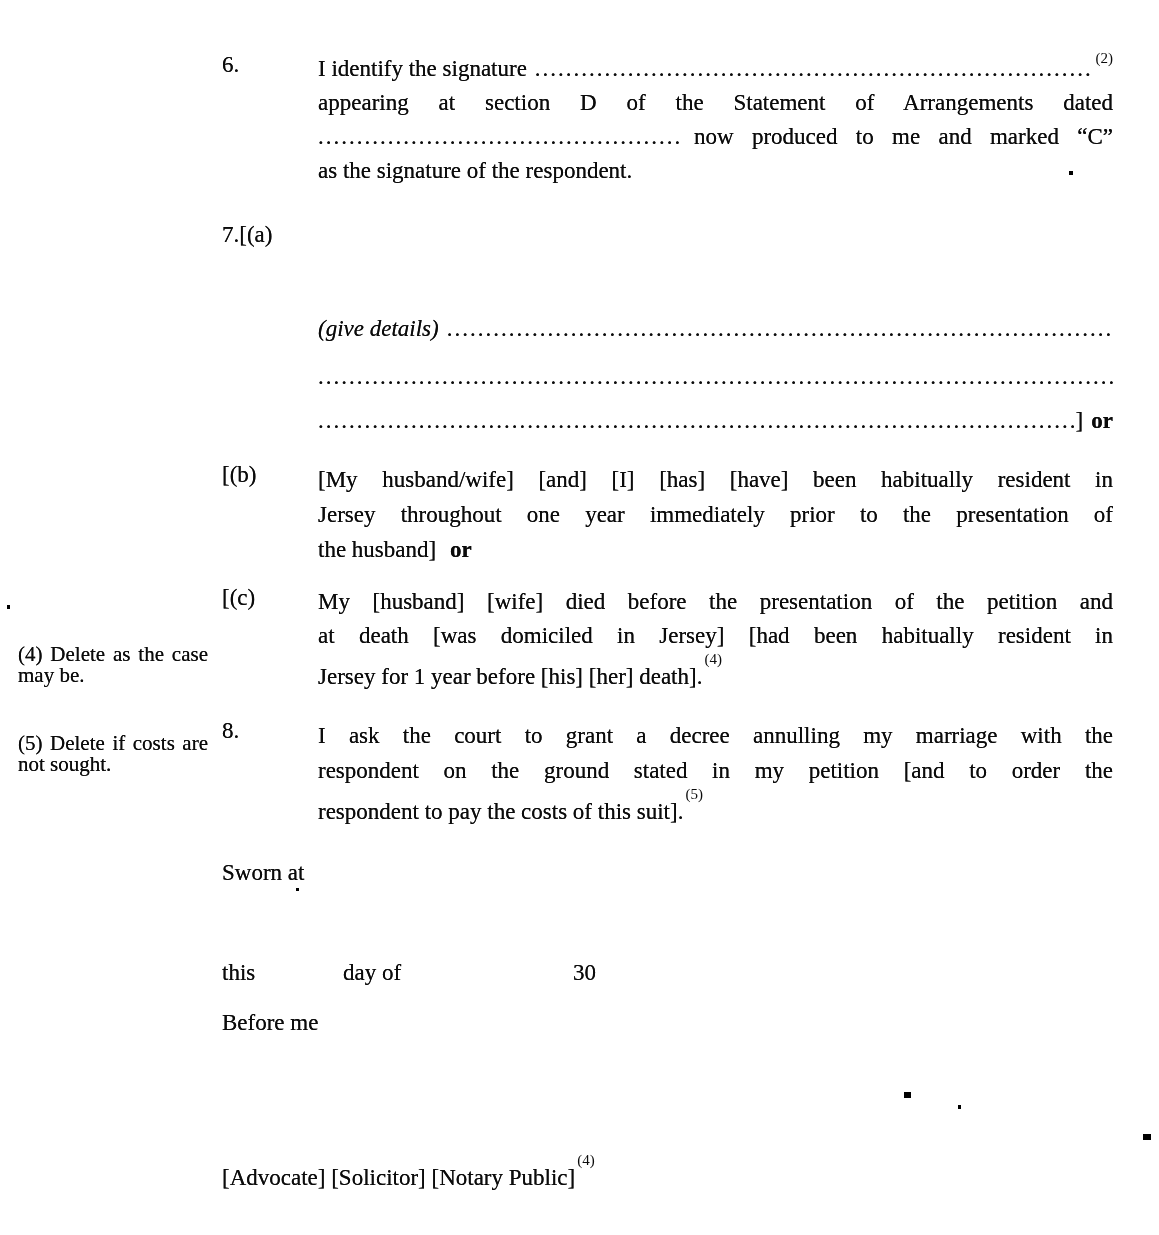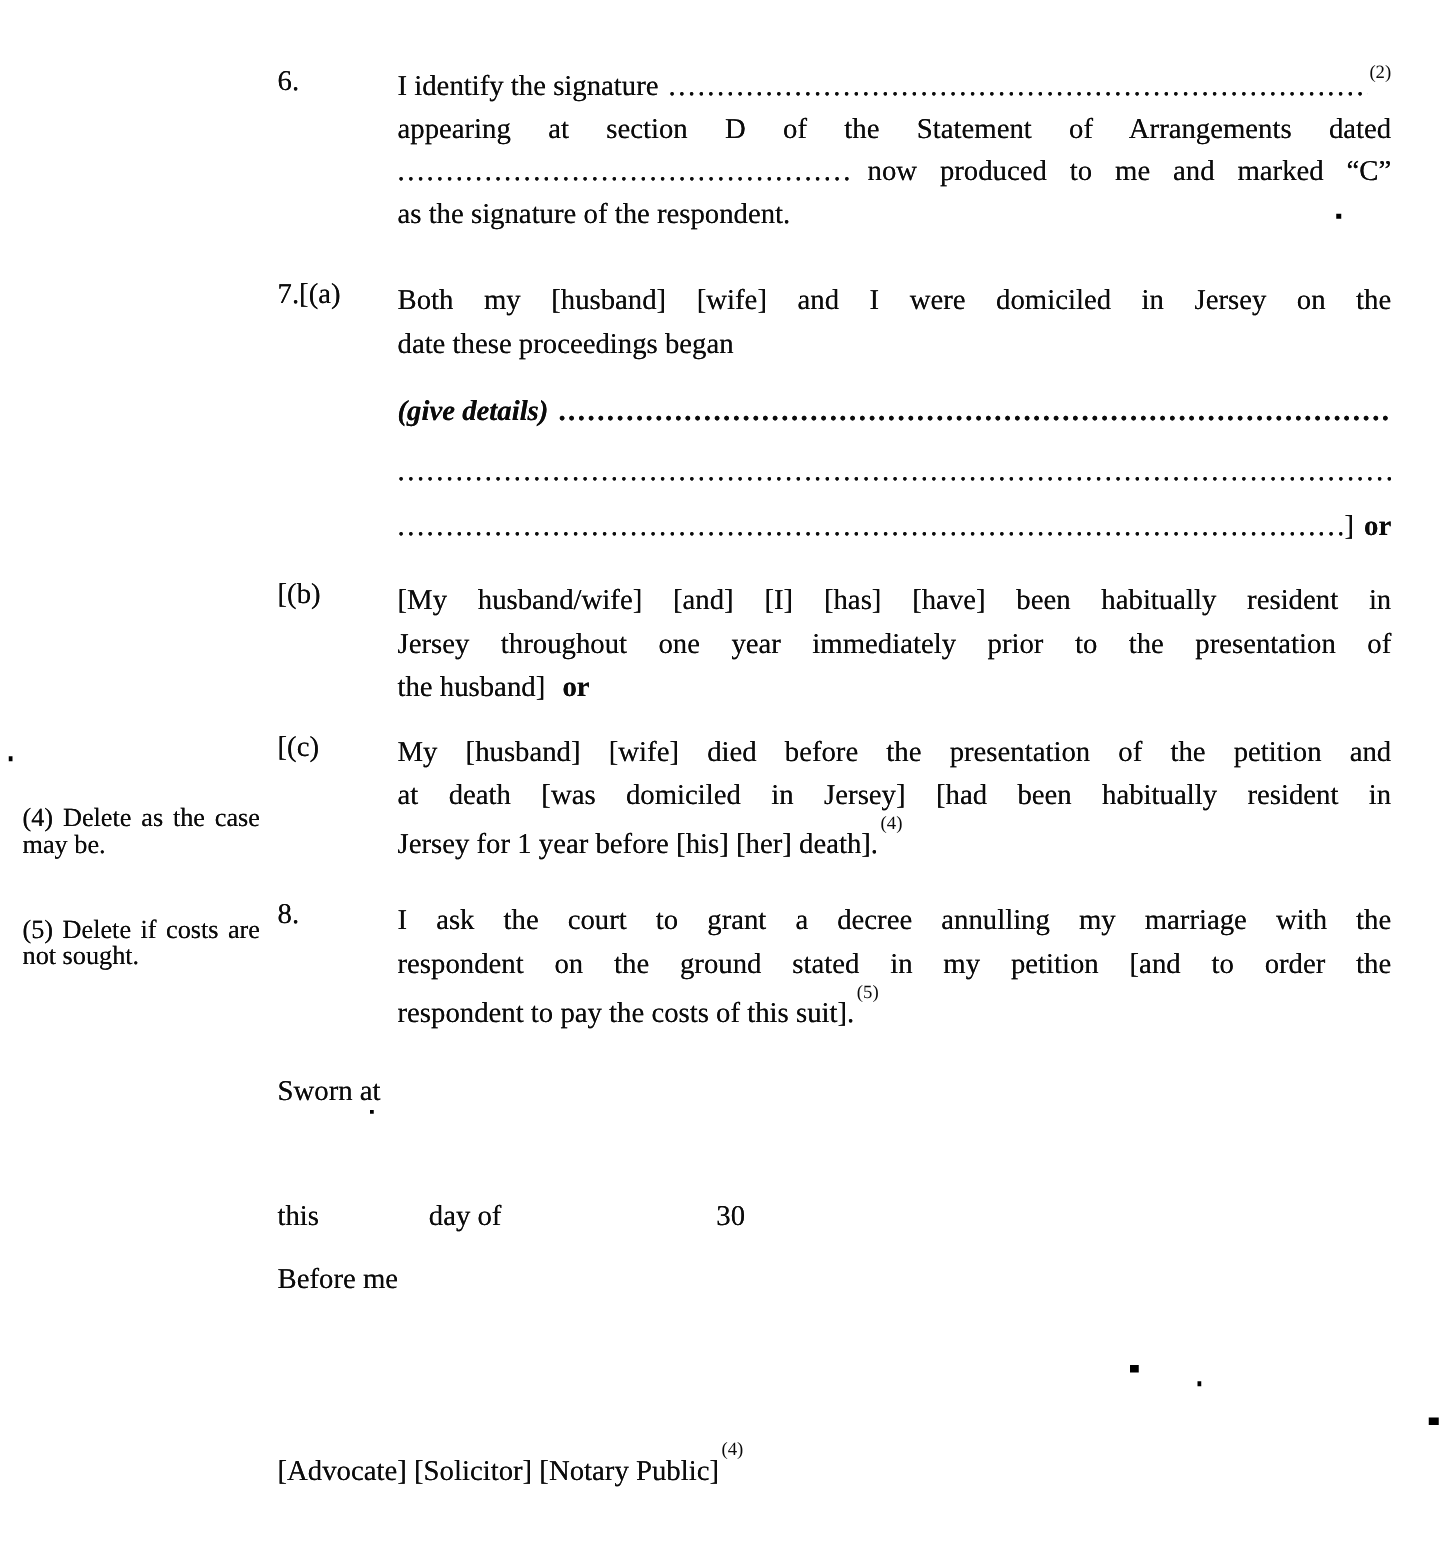--- a/index.html
+++ b/index.html
@@ -43,26 +43,22 @@
     </div>
     <div class="line just">appearing at section D of the Statement of Arrangements dated</div>
     <div class="line flexline">
       <span class="dotsfixed">............................................................</span>
       <span class="jfill">now produced to me and marked “C”</span>
     </div>
     <div class="line left">as the signature of the respondent.</div>
   </div>
 
   <div class="num" style="top:222px;">7.[(a)</div>
-  <div class="bodycol" style="top:222px;">
-    <div class="line35 just">Both my [husband] [wife] and I were domiciled in Jersey on the</div>
-    <div class="line35 left">date these proceedings began</div>
-  </div>
 
-  <div class="bodycol" style="top:312px;font-weight:bold;">
+  <div class="bodycol" style="top:312px;">
     <div class="line flexline">
       <span class="italic">(give details)</span>
       <span class="dotfill">......................................................................................................................................................</span>
     </div>
   </div>
 
   <div class="bodycol" style="top:360px;">
     <div class="line dotline">......................................................................................................................................................</div>
   </div>
 

